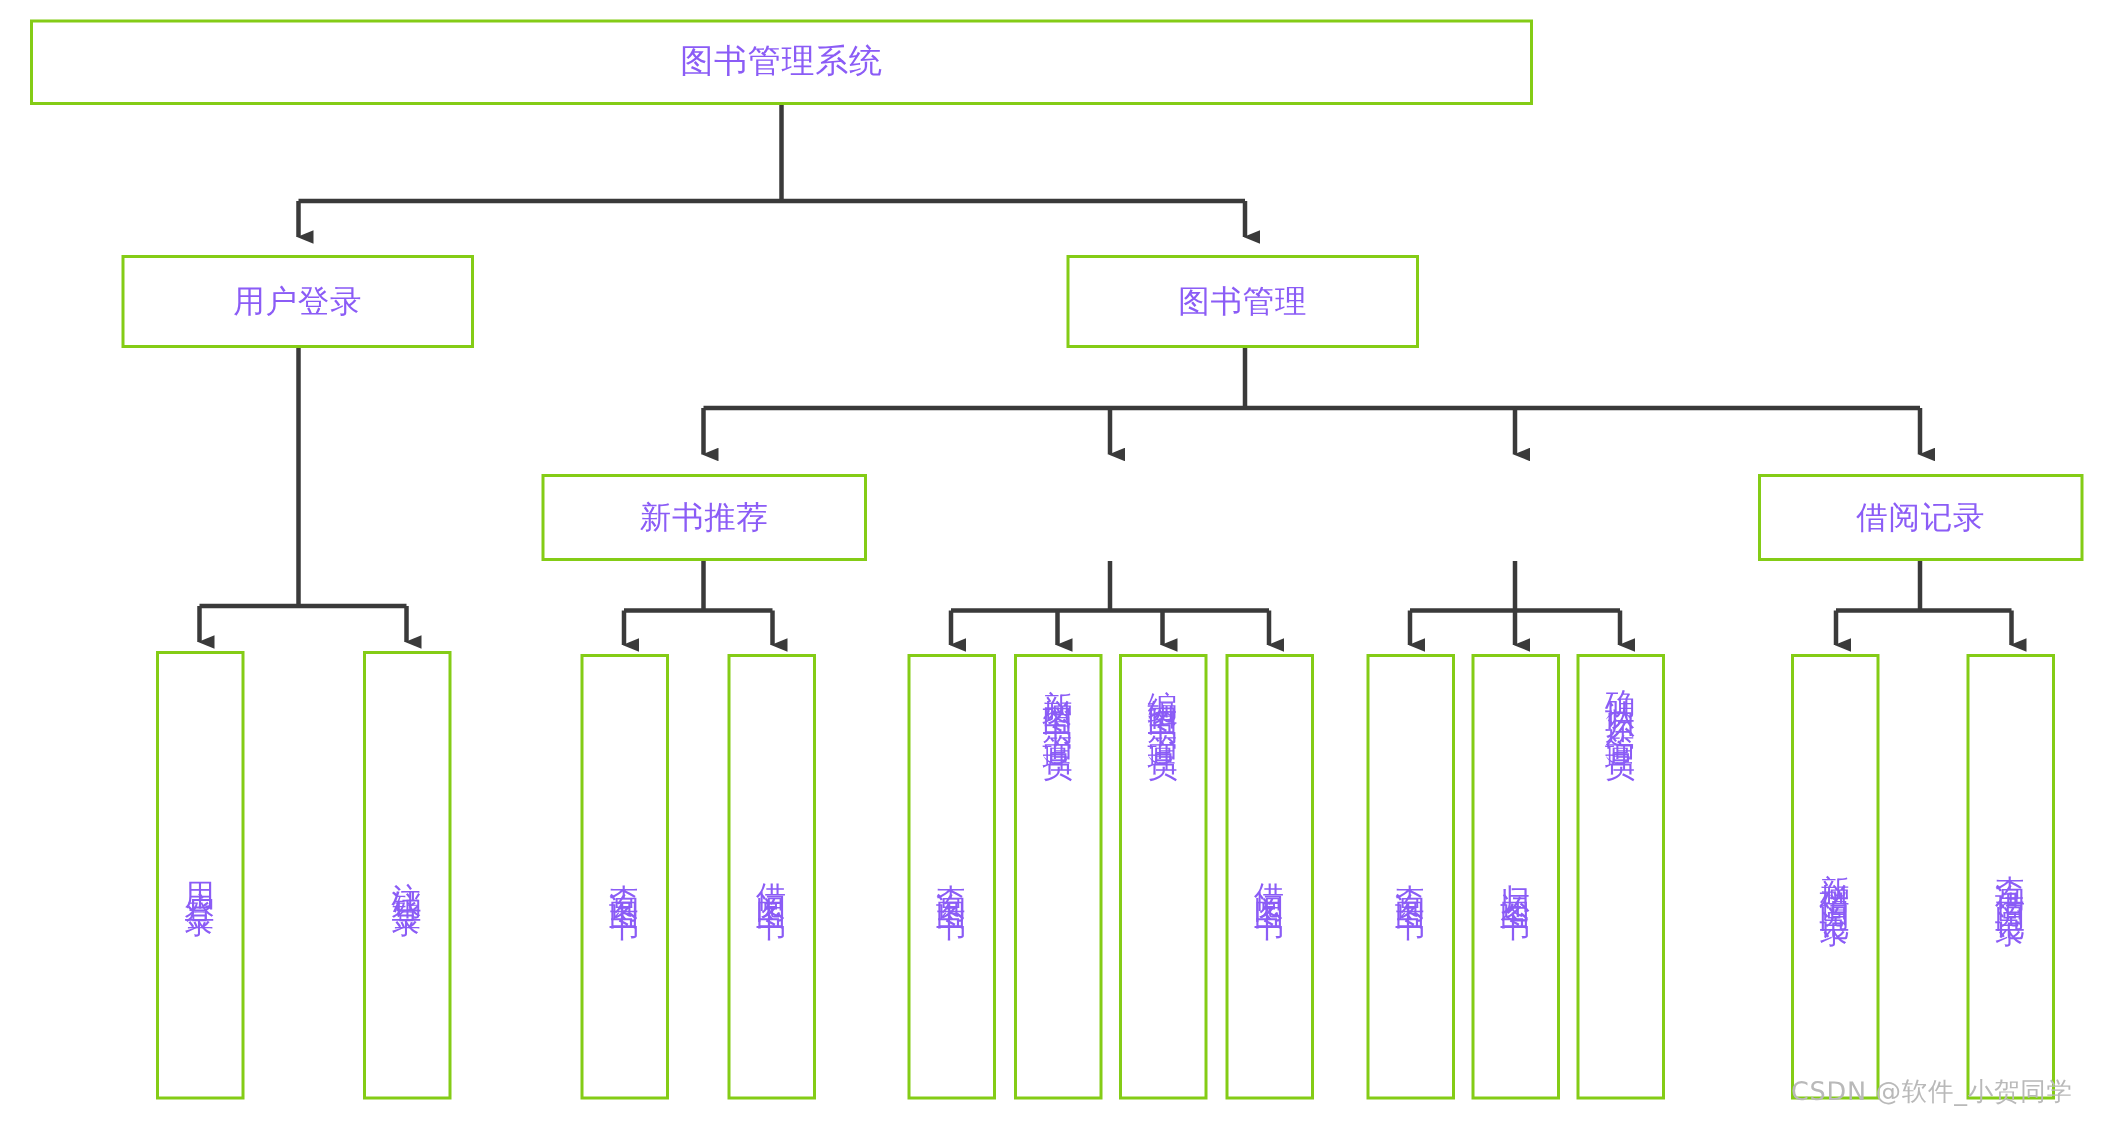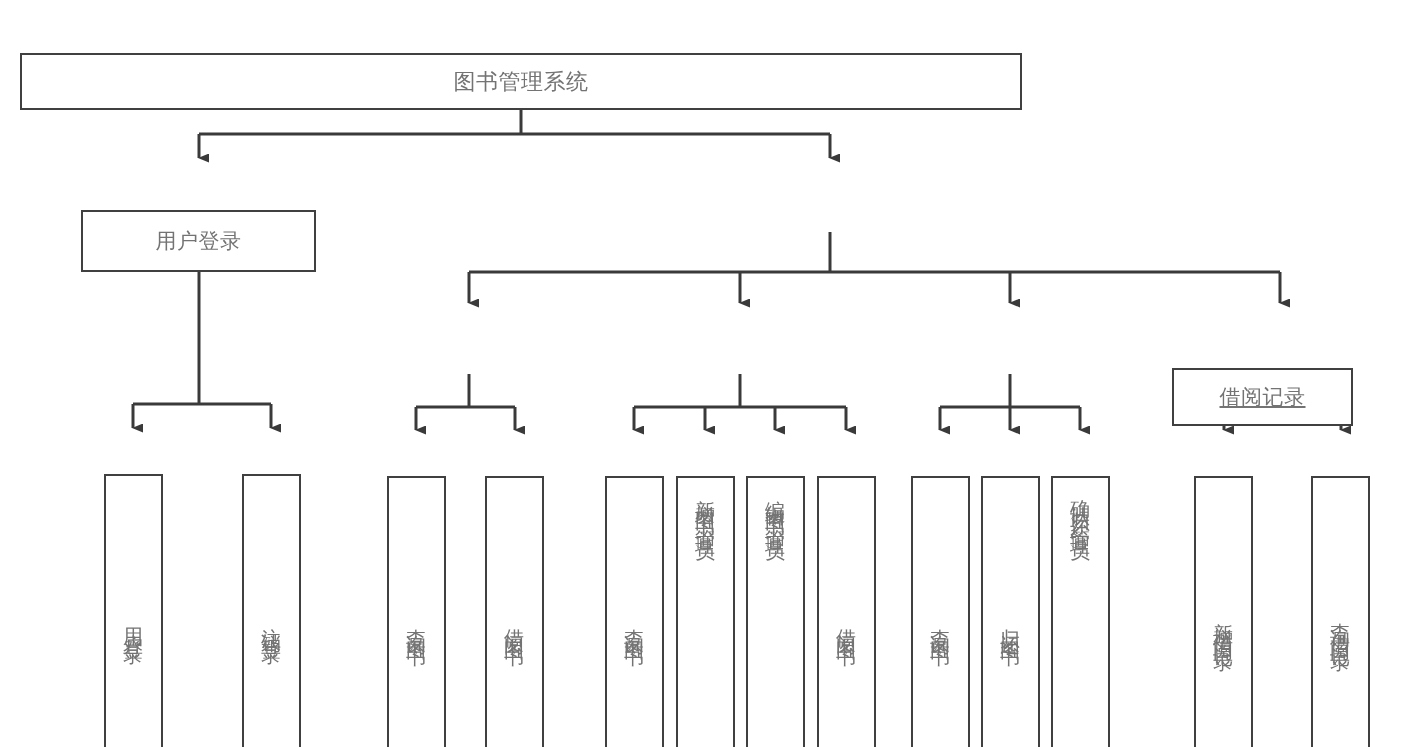--- a/index.html
+++ b/index.html
@@ -23,26 +23,25 @@
     left: 0;
     top: 0;
     width: 1405px;
     height: 747px;
     pointer-events: none;
   }
   .node {
     position: absolute;
     box-sizing: border-box;
     background: #ffffff;
-    border: 2px solid #404040;
+    border: 2px solid #84cc16;
     display: flex;
     align-items: center;
     justify-content: center;
-    color: #737373;
-    margin-top: 40px;
+    color: #8b5cf6;
   }
   .node .label {
     display: block;
     line-height: 1.08;
     letter-spacing: 0.5px;
     white-space: nowrap;
   }
   
   .node.horiz .label {
     font-size: 21px;
@@ -137,25 +136,31 @@
   </svg>
 
   <div class="node horiz root" style="left:20px; top:13px; width:1002px; height:57px;">
     <span class="label">图书管理系统</span>
   </div>
 
   <div class="node horiz" style="left:81px; top:170px; width:235px; height:62px;">
     <span class="label">用户登录</span>
   </div>
 
-
-
-
-
-  <div class="node horiz" style="left:1172px; top:328px; width:181px; height:58px;text-decoration:underline;">
+  <div class="node horiz" style="left:711px; top:170px; width:235px; height:62px;">
+    <span class="label">图书管理</span>
+  </div>
+
+  <div class="node horiz" style="left:361px; top:316px; width:217px; height:58px;">
+    <span class="label">新书推荐</span>
+  </div>
+
+
+
+  <div class="node horiz" style="left:1172px; top:316px; width:217px; height:58px;">
     <span class="label">借阅记录</span>
   </div>
 
   <div class="node vert mid-text" style="left:104px; top:434px; width:59px; height:299px;">
     <span class="label">用户登录</span>
   </div>
 
   <div class="node vert mid-text" style="left:242px; top:434px; width:59px; height:299px;">
     <span class="label">注销登录</span>
   </div>
@@ -197,14 +202,15 @@
   </div>
 
   <div class="node vert mid-text" style="left:1194px; top:436px; width:59px; height:297px;">
     <span class="label">新增借阅记录</span>
   </div>
 
   <div class="node vert mid-text" style="left:1311px; top:436px; width:59px; height:297px;">
     <span class="label">查询借阅记录</span>
   </div>
 
+  <div class="watermark" style="left:1194px; top:716px;">CSDN @软件_小贺同学</div>
 
 </div>
 
 </body></html>

